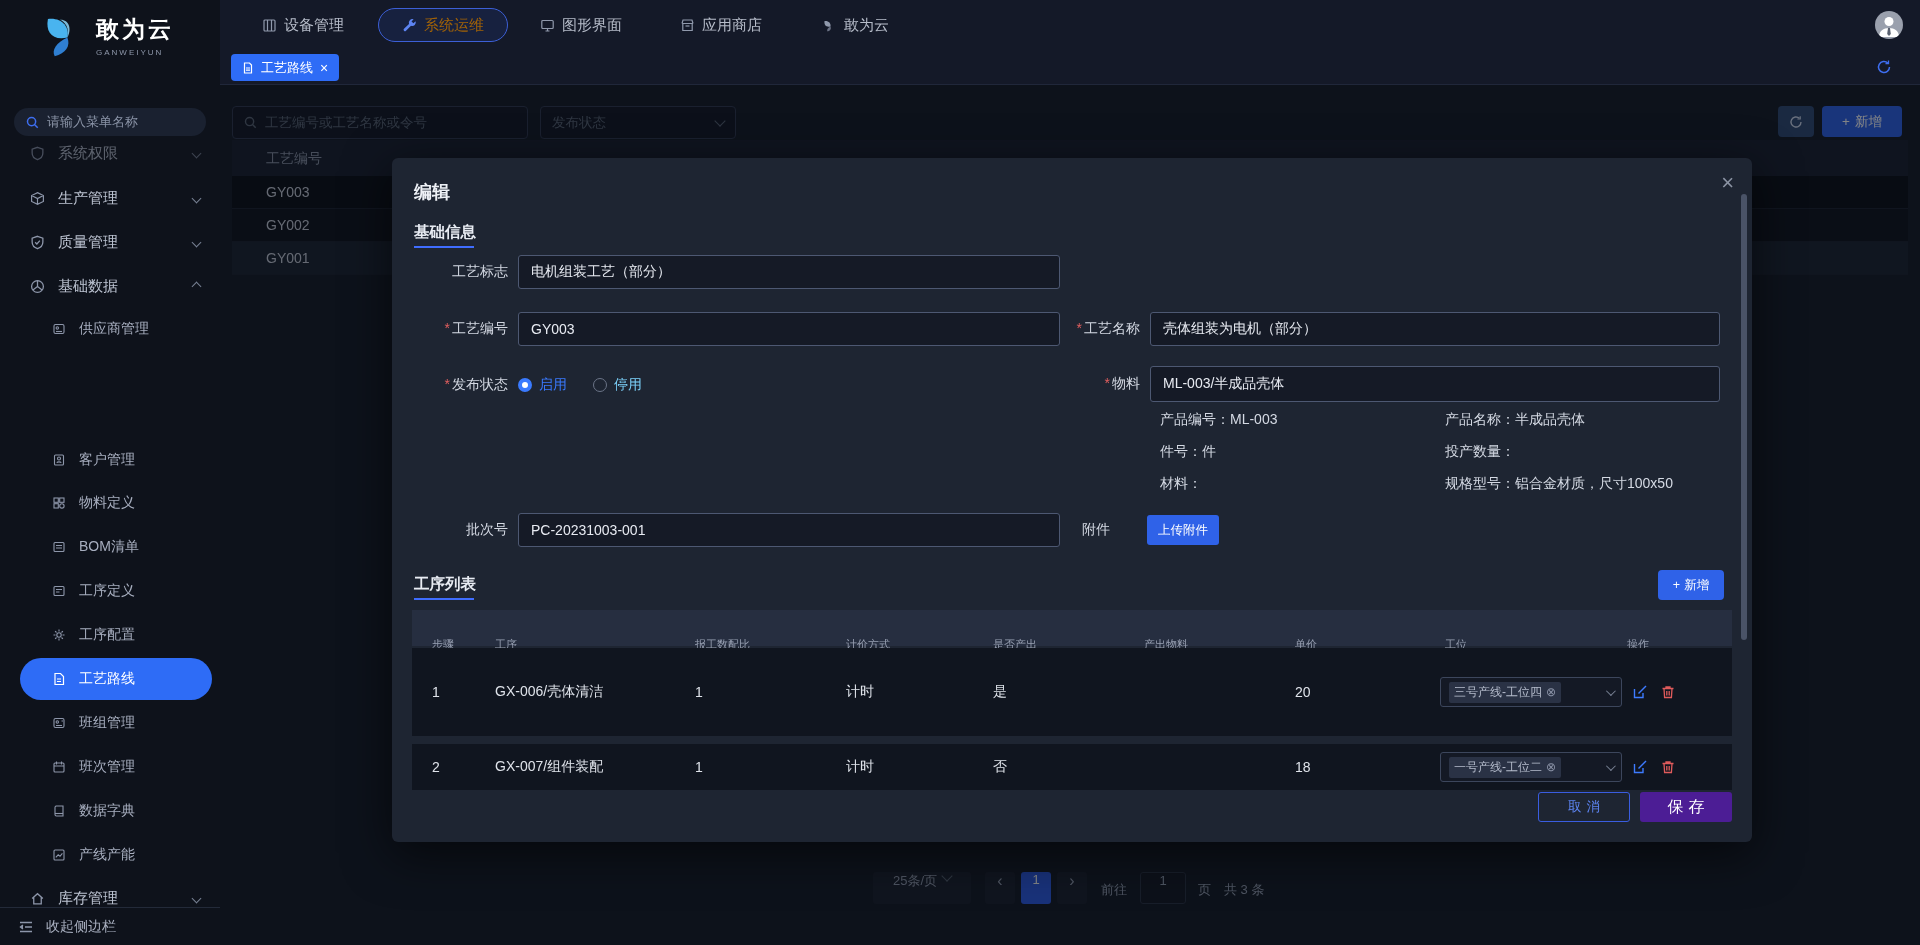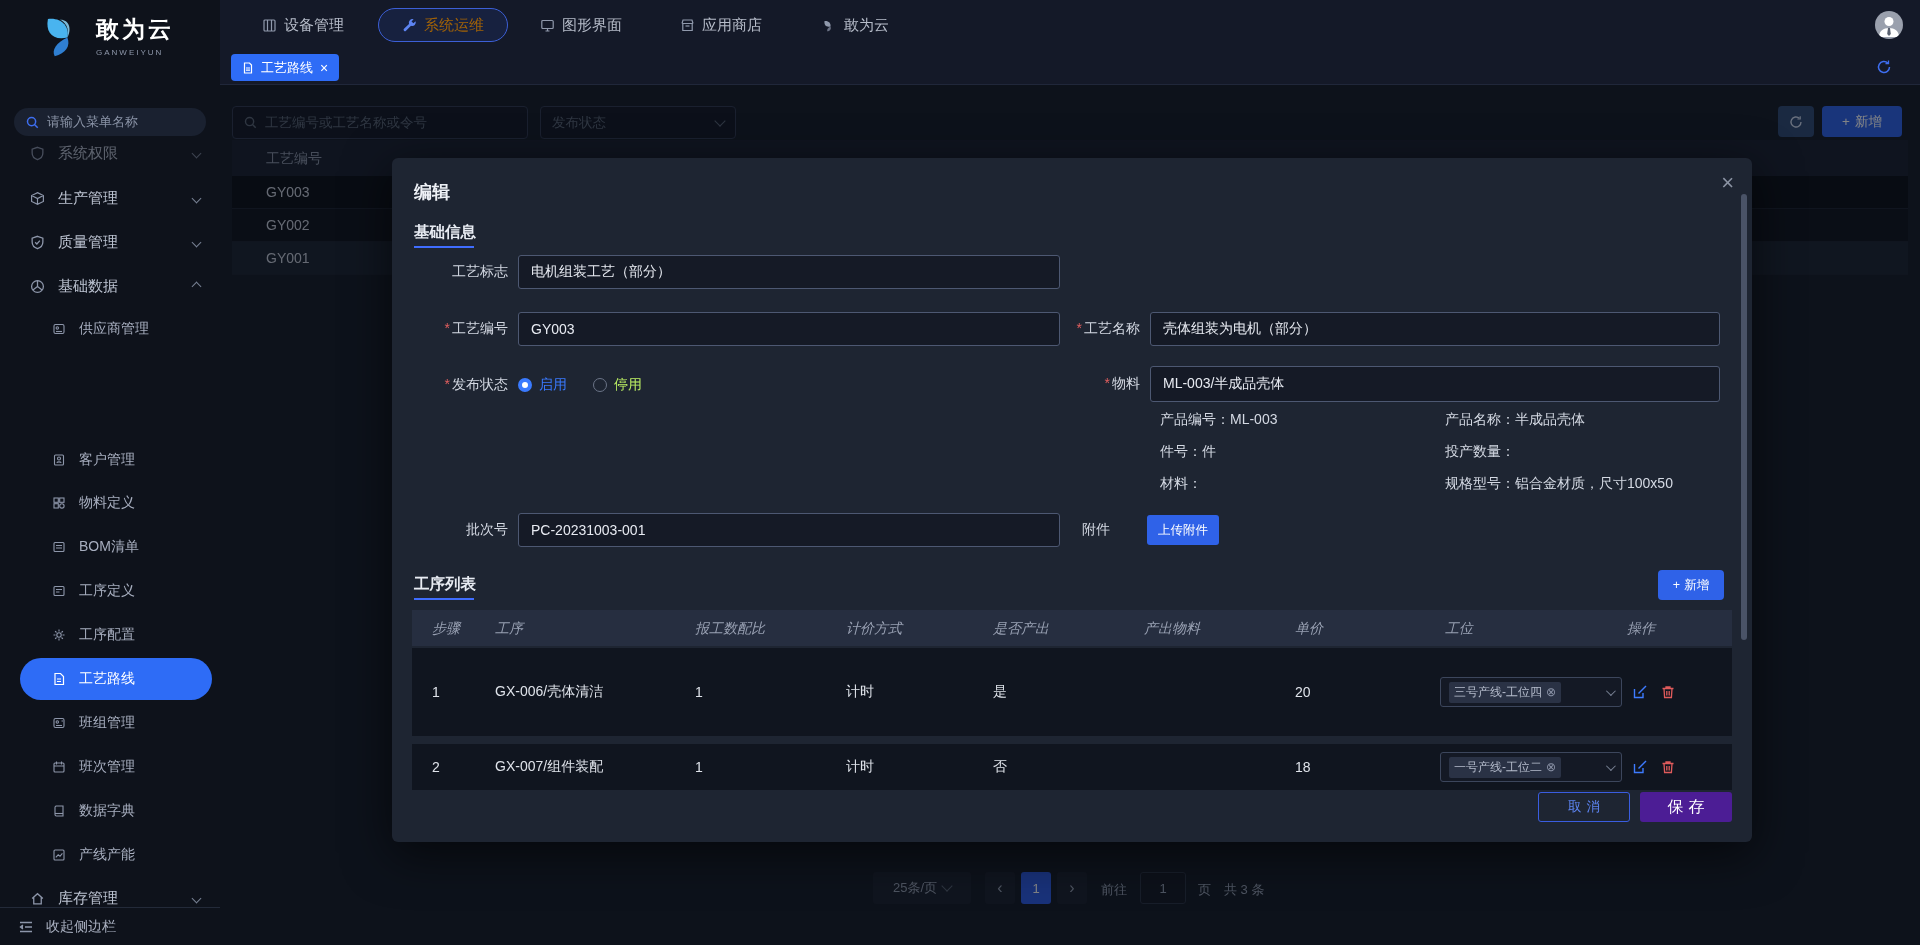--- a/index.html
+++ b/index.html
@@ -67,21 +67,21 @@
     border-radius:4px; display:flex; align-items:center; justify-content:center; gap:5px; color:#fff;
     font-size:13.5px; cursor:pointer; }
   .bgt-header { position:absolute; left:12px; top:55px; width:1676px; height:36px; background:#1a2130;
     color:#8b93a7; font-size:14px; line-height:36px; }
   .bgt-header span { margin-left:34px; }
   .bgt-row { position:absolute; left:12px; width:1676px; height:33px; color:#c6cbd8; font-size:14px;
     line-height:33px; border-bottom:1px solid #1c2230; cursor:pointer; }
   .bgt-row span { margin-left:34px; }
 
   .pg-box { position:absolute; top:787px; height:32px; background:#1d2330; border-radius:3px; color:#97a0b4;
-    font-size:13px; display:flex; align-items:center; justify-content:center; gap:6px; cursor:pointer; }
+    font-size:13px; display:flex; align-items:flex-start; justify-content:center; gap:6px; cursor:pointer; }
   .pg-text { position:absolute; top:796px; color:#97a0b4; font-size:13px; }
   .pg-cur { background:#2e5ce6 !important; color:#fff !important; }
   .pg-inputbox { background:#161b26; border:1px solid #2c3446; }
 
   .overlay { position:absolute; left:220px; top:85px; width:1700px; height:860px; background:rgba(4,7,13,.5); z-index:10; }
 
   
   .modal { position:absolute; left:392px; top:158px; width:1360px; height:684px; background:#1e2532;
     border-radius:6px; box-shadow:0 12px 48px rgba(0,0,0,.6); z-index:40; }
   .m-close { position:absolute; right:18px; top:14px; font-size:22px; color:#8b93a3; cursor:pointer; line-height:1; }
@@ -90,28 +90,28 @@
   .sec-line { position:absolute; width:60px; height:2px; background:#3f6dff; }
   .flabel { position:absolute; font-size:14px; color:#d3d8e2; text-align:right; transform:translateY(-50%); }
   .req { color:#e25f5f; margin-right:2px; }
   .m-input { position:absolute; background:#151a26; border:1px solid #4d5872; border-radius:3px; color:#e8ebf2;
     font-size:14px; padding:0 12px; outline:none; font-family:inherit; height:34px; }
   .radio-group { position:absolute; left:126px; top:213px; height:28px; display:flex; align-items:center; gap:26px; }
   .radio { display:flex; align-items:center; gap:7px; font-size:14px; cursor:pointer; }
   .radio .dot { width:14px; height:14px; border-radius:50%; border:1px solid #6b7487; background:transparent; }
   .radio.on .dot { border:4px solid #3a7afe; background:#fff; }
   .radio.on .rl { color:#3a7afe; }
-  .radio.off .rl { color:#bef264; }
+  .radio.off .rl { color:#7dd3fc; }
   .pinfo { position:absolute; font-size:14px; color:#d5dae4; }
   .upload-btn { position:absolute; left:755px; top:357px; width:72px; height:30px; background:#2f62e8;
     border-radius:3px; color:#fff; font-size:12.5px; display:flex; align-items:center; justify-content:center; cursor:pointer; }
   .m-add { position:absolute; left:1266px; top:412px; width:66px; height:30px; background:#2f62e8; border-radius:4px;
     color:#fff; font-size:12.5px; display:flex; align-items:center; justify-content:center; gap:4px; cursor:pointer; }
   .t-head { position:absolute; left:20px; top:452px; width:1320px; height:36px; background:#262e40; }
-  .t-head span { position:absolute; top:0; line-height:36px; font-size:14px; color:#99a1b3;font-style:italic; }
+  .t-head span { position:absolute; top:16px; line-height:36px; font-size:11px; color:#99a1b3; }
   .t-row { position:absolute; left:20px; width:1320px; background:#10151f; }
   .t-row .c { position:absolute; top:50%; transform:translateY(-50%); font-size:14px; color:#dfe3ea; }
   .station { position:absolute; left:1028px; top:50%; transform:translateY(-50%); width:182px; height:30px;
     background:#141925; border:1px solid #3c465c; border-radius:3px; display:flex; align-items:center;
     padding:0 8px; cursor:pointer; }
   .s-tag { background:#2a3245; border-radius:2px; padding:2px 5px; font-size:12px; color:#b6bdcd;
     display:flex; align-items:center; gap:4px; }
   .s-tag .rm { color:#8b93a7; font-size:12px; cursor:pointer; }
   .s-chev { margin-left:auto; width:7px; height:7px; border-right:1.5px solid #778093; border-bottom:1.5px solid #778093;
     transform:rotate(45deg) translateY(-2px); }

